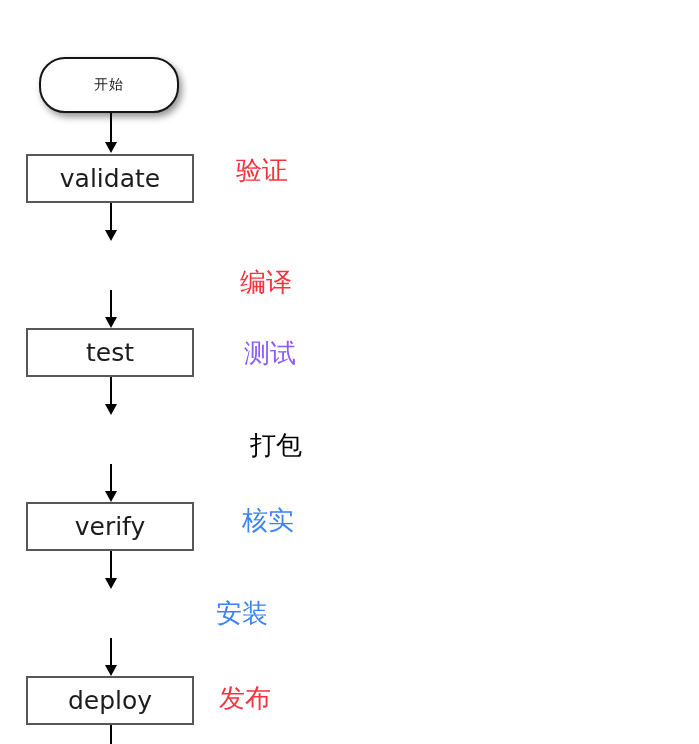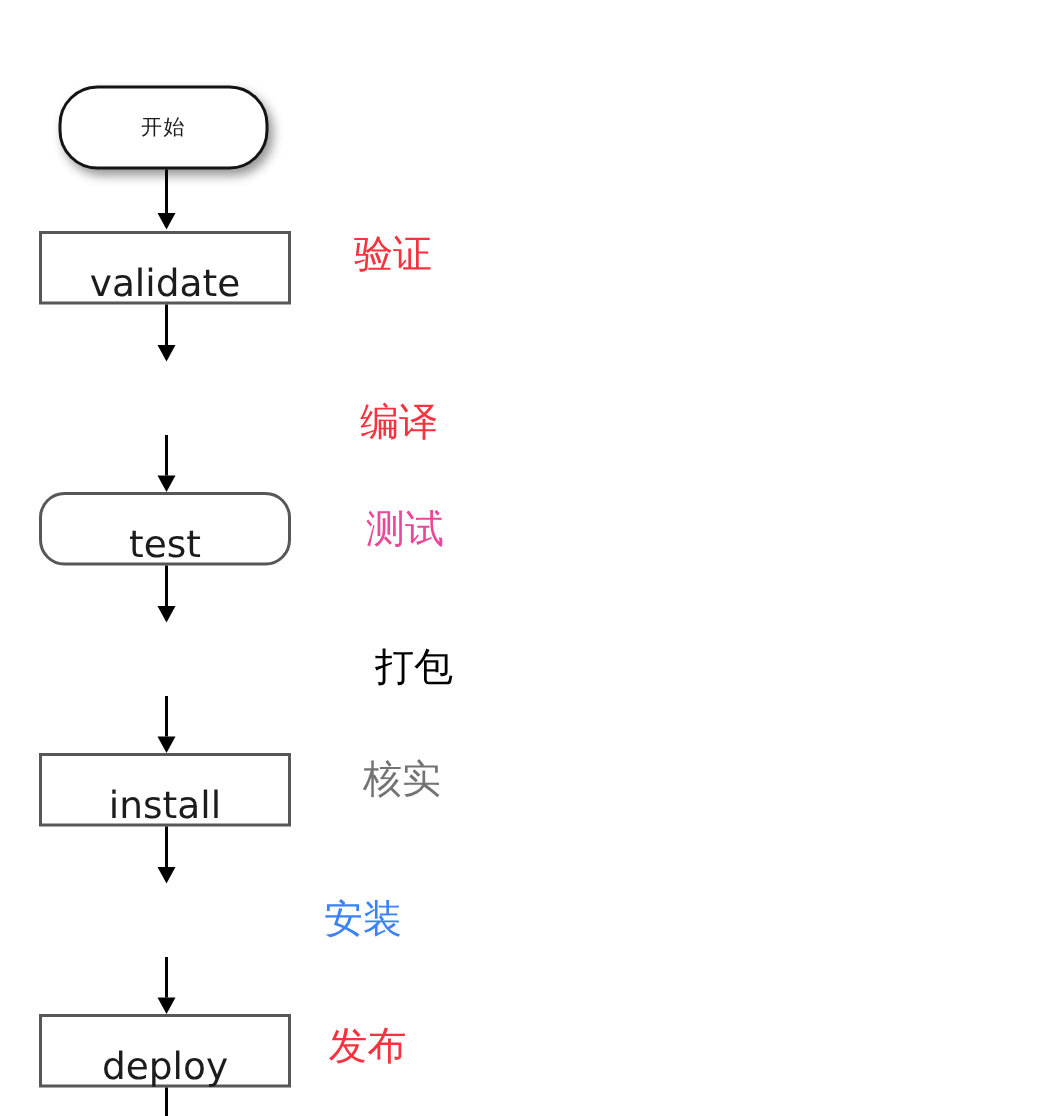--- a/index.html
+++ b/index.html
@@ -60,21 +60,21 @@
   
   .process-box {
     position: absolute;
     box-sizing: border-box;
     left: 26px;
     width: 168px;
     height: 49px;
     background: #ffffff;
     border: 2px solid #575757;
     display: flex;
-    align-items: flex-end;
+    align-items: center;
     justify-content: center;
   }
   .process-box .node-text {
     font-size: 25px;
     color: #1c1c1c;
     font-family: "DejaVu Sans", "Liberation Sans", sans-serif;
     letter-spacing: 0px;
     line-height: 1;
   }
 
@@ -146,41 +146,41 @@
     <div class="head"></div>
   </div>
 
   <div class="annotation" style="left:240px;top:208px;color:#f5333f;">编译</div>
 
   <div class="connector" style="top:229px;height:38px;">
     <div class="shaft" style="height:27px;"></div>
     <div class="head"></div>
   </div>
 
-  <div class="process-box" id="node-test" style="top:267px;border-radius:17px;">
+  <div class="process-box" id="node-test" style="top:267px;">
     <span class="node-text">test</span>
   </div>
-  <div class="annotation" style="left:244px;top:279px;color:#ec4899;">测试</div>
+  <div class="annotation" style="left:244px;top:279px;color:#8b5cf6;">测试</div>
 
   <div class="connector" style="top:316px;height:38px;">
     <div class="shaft" style="height:27px;"></div>
     <div class="head"></div>
   </div>
 
   <div class="annotation" style="left:250px;top:371px;color:#000000;">打包</div>
 
   <div class="connector" style="top:403px;height:38px;">
     <div class="shaft" style="height:27px;"></div>
     <div class="head"></div>
   </div>
 
   <div class="process-box" id="node-verify" style="top:441px;">
-    <span class="node-text">install</span>
-  </div>
-  <div class="annotation" style="left:242px;top:446px;color:#737373;">核实</div>
+    <span class="node-text">verify</span>
+  </div>
+  <div class="annotation" style="left:242px;top:446px;color:#3b82f6;">核实</div>
 
   <div class="connector" style="top:490px;height:38px;">
     <div class="shaft" style="height:27px;"></div>
     <div class="head"></div>
   </div>
 
   <div class="annotation" style="left:216px;top:539px;color:#3b82f6;">安装</div>
 
   <div class="connector" style="top:577px;height:38px;">
     <div class="shaft" style="height:27px;"></div>

